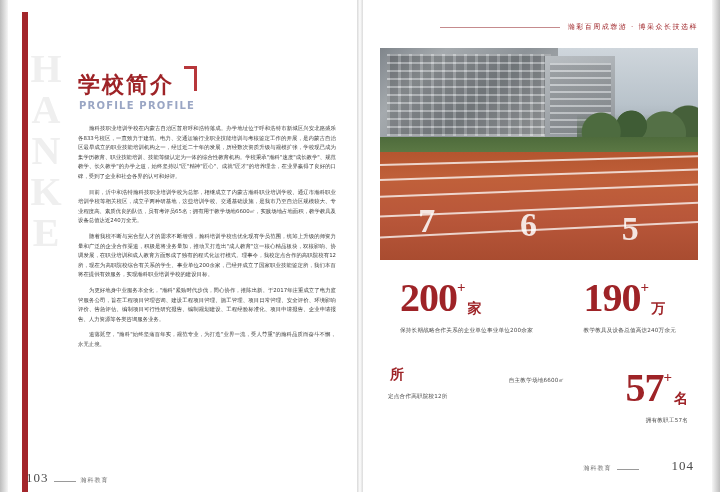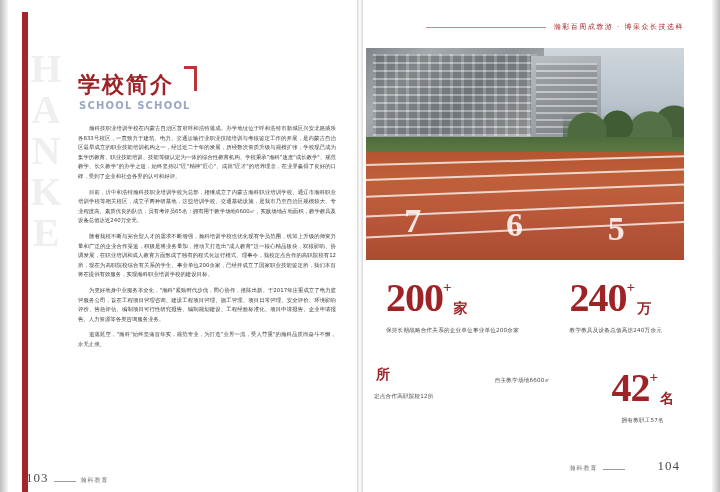--- a/index.html
+++ b/index.html
@@ -131,21 +131,21 @@
   .lp-footer-text {
     font-size: 6px;
     color: #6e6e6e;
     letter-spacing: 1px;
     margin-bottom: 1px;
   }
 
   
   .right-page {
     position: absolute;
-    left: 346px; top: 0;
+    left: 360px; top: 0;
     width: 358px; height: 492px;
     background: #ffffff;
   }
   .rp-header {
     position: absolute;
     right: 20px;
     top: 22px;
     display: flex;
     align-items: center;
   }
@@ -233,21 +233,21 @@
     left: 20px;
     top: 278px;
     width: 318px;
   }
   .stat-row {
     display: flex;
     justify-content: space-between;
   }
   .stat-row.row1 { padding: 0 22px 0 20px; }
   .stat-row.row2 { padding: 0 10px 0 8px; margin-top: 34px; }
-  .stat-block { text-align: center; }
+  .stat-block { text-align: right; }
   .stat-num {
     color: #9e2327;
     font-weight: bold;
     font-family: "Liberation Serif", serif;
     line-height: 1;
     display: flex;
     align-items: flex-start;
   }
   .stat-num .big { font-size: 40px; letter-spacing: -1px; }
   .stat-num .sup { font-size: 15px; margin-top: 2px; }
@@ -285,21 +285,21 @@
     <div class="watermark" id="wm">
         <div>H</div>
         <div>A</div>
         <div>N</div>
         <div>K</div>
         <div>E</div>
       </div>
 
     <div class="lp-title">学校简介</div>
     <div class="lp-title-accent"></div>
-    <div class="lp-subtitle">SCHOOL SCHOOL</div>
+    <div class="lp-subtitle">PROFILE PROFILE</div>
 
     <div class="lp-body" id="lp-body">
         <p>瀚科技职业培训学校在内蒙古自治区首府呼和浩特落成。办学地址位于呼和浩特市新城区兴安北路盛乐各833号校区，一直致力于建筑、电力、交通运输行业职业技能培训与考核鉴定工作的开展，是内蒙古自治区最早成立的职业技能培训机构之一，经过近二十年的发展，历经数次资质升级与规模扩张，学校现已成为集学历教育、职业技能培训、技能等级认定为一体的综合性教育机构。学校秉承"瀚科"速度"成长教学"、规范教学、长久教学"的办学之道，始终坚持以"匠"精神"匠心"、成就"匠才"的培养理念，在业界赢得了良好的口碑，受到了企业和社会各界的认可和好评。</p>
         <p>目前，沂中和浩特瀚科技职业培训学校为总部，相继成立了内蒙古瀚科职业培训学校、通辽市瀚科职业培训学校等相关校区，成立子两种研基地，这些培训学校、交通基础设施，是我市乃至自治区规模较大、专业程度高、素质优良的队伍，员有考评员65名；拥有用于教学场地6600㎡，实践场地占地面积，教学教具及设备总值达近240万全元。</p>
         <p>随着我校不断与完合型人才的需求不断增强，瀚科培训学校也优化现有学员范围，统筹上升级的师资力量和广泛的企业合作渠道，积极是将业务量加，推动又打造出"成人教育"这一核心精品板块，双核影响、协调发展，在职业培训和成人教育方面形成了独有的程式化运行模式。理事令，我校定点合作的高职院校有12所，现在为高职院校综合有关系的学生、事业单位200余家，已经开成立了国家职业技能鉴定所，我们本百将在提供有效服务，实现瀚科职业培训学校的建设目标。</p>
         <p>为更好地身中业服务本全化，"瀚科"紧贴时代步伐，同心协作，推陈出新。于2017年注重成立了电力监管服务公司，旨在工程项目管理咨询、建设工程项目管理、施工管理、项目日常管理、安全评价、环境影响评价、告急评估、编制项目可行性研究报告、编制规划建设、工程经验标准化、项目申请报告、企业申请报告、人力资源等各类咨询服务业务。</p>
         <p>道落延空，"瀚科"始终坚痛百年实，规范专业，为打造"业界一流，受人尊重"的瀚科品质而奋斗不懈，永无止境。</p>
       </div>
 
     <div class="lp-footer">
@@ -340,40 +340,40 @@
           <div class="stat-block">
             <div class="stat-num">
               <span class="big">200</span>
               <span class="sup">+</span>
               <span class="unit">家</span>
             </div>
             <div class="stat-caption">保持长期战略合作关系的企业单位事业单位200余家</div>
           </div>
           <div class="stat-block">
             <div class="stat-num">
-              <span class="big">240</span>
+              <span class="big">190</span>
               <span class="sup">+</span>
               <span class="unit">万</span>
             </div>
             <div class="stat-caption">教学教具及设备总值高达240万余元</div>
           </div>
         </div>
       <div class="stat-row row2" id="stat-row-2">
           <div class="stat-block">
             <div class="stat-num">
               <span class="unit">所</span>
             </div>
             <div class="stat-caption">定点合作高职院校12所</div>
           </div>
           <div class="stat-block">
             <div class="stat-caption">自主教学场地6600㎡</div>
           </div>
           <div class="stat-block">
             <div class="stat-num">
-              <span class="big">42</span>
+              <span class="big">57</span>
               <span class="sup">+</span>
               <span class="unit">名</span>
             </div>
             <div class="stat-caption">拥有教职工57名</div>
           </div>
         </div>
     </div>
 
     <div class="rp-footer">
       <span class="lp-footer-text">瀚科教育</span>

